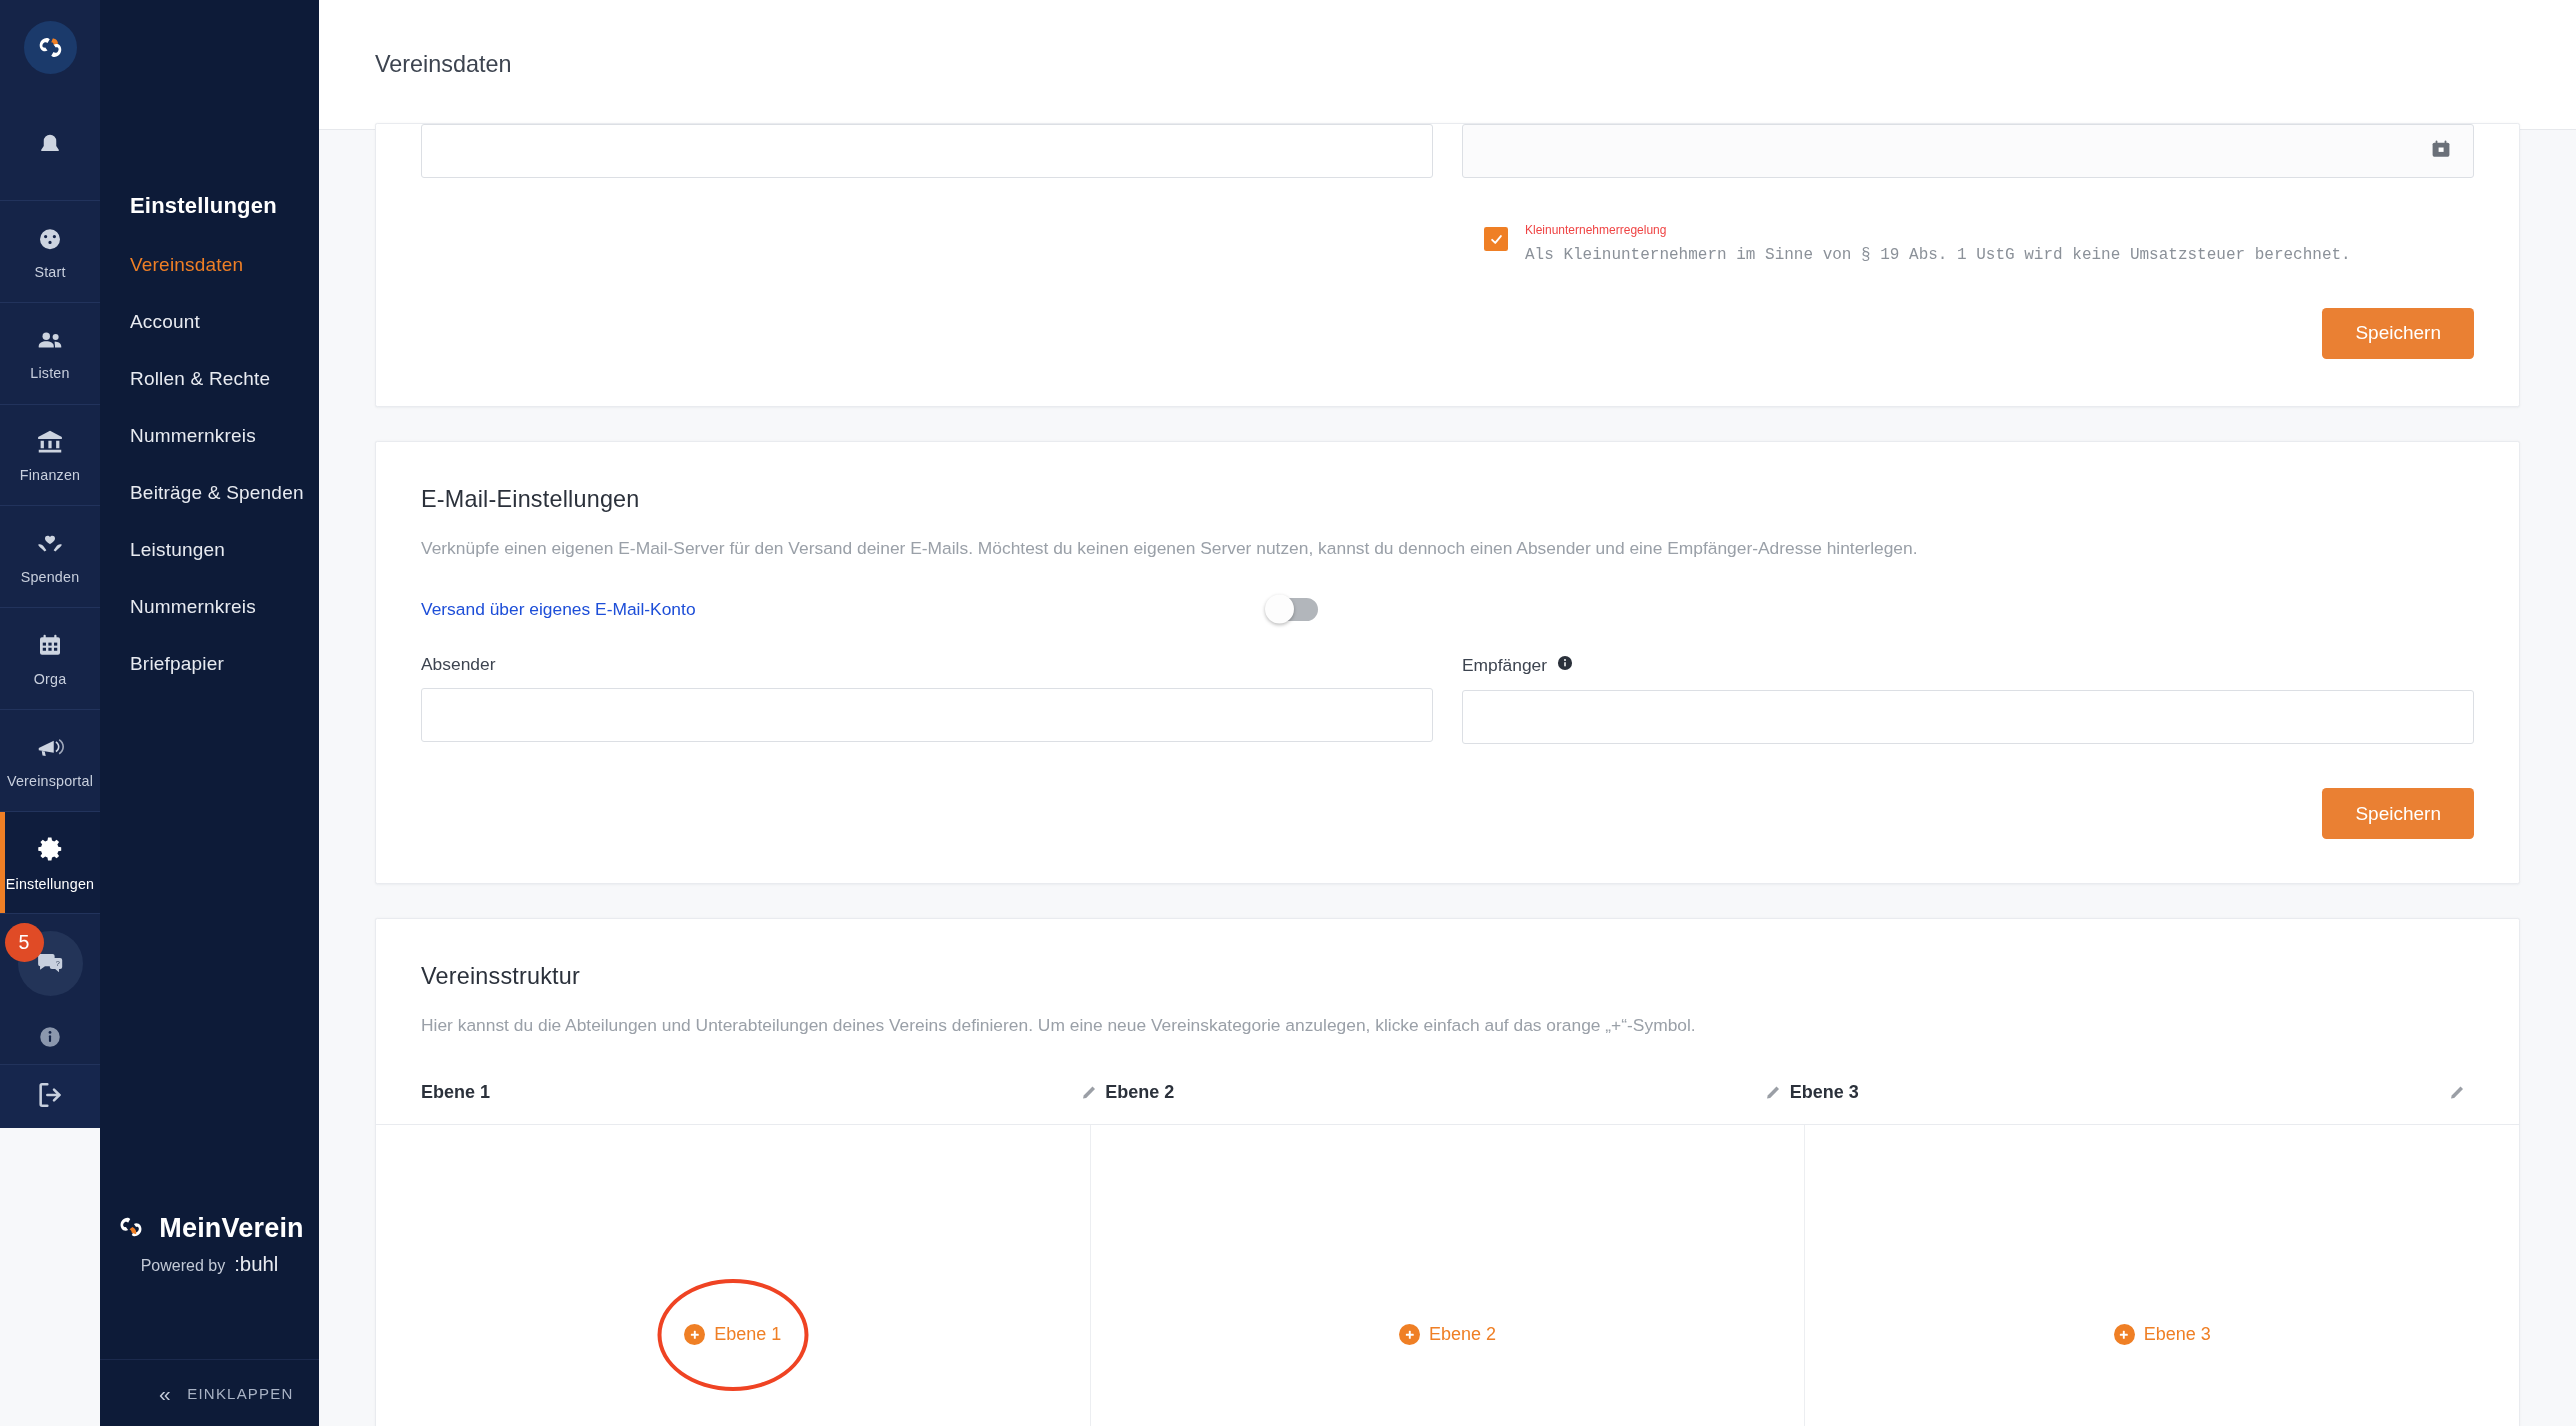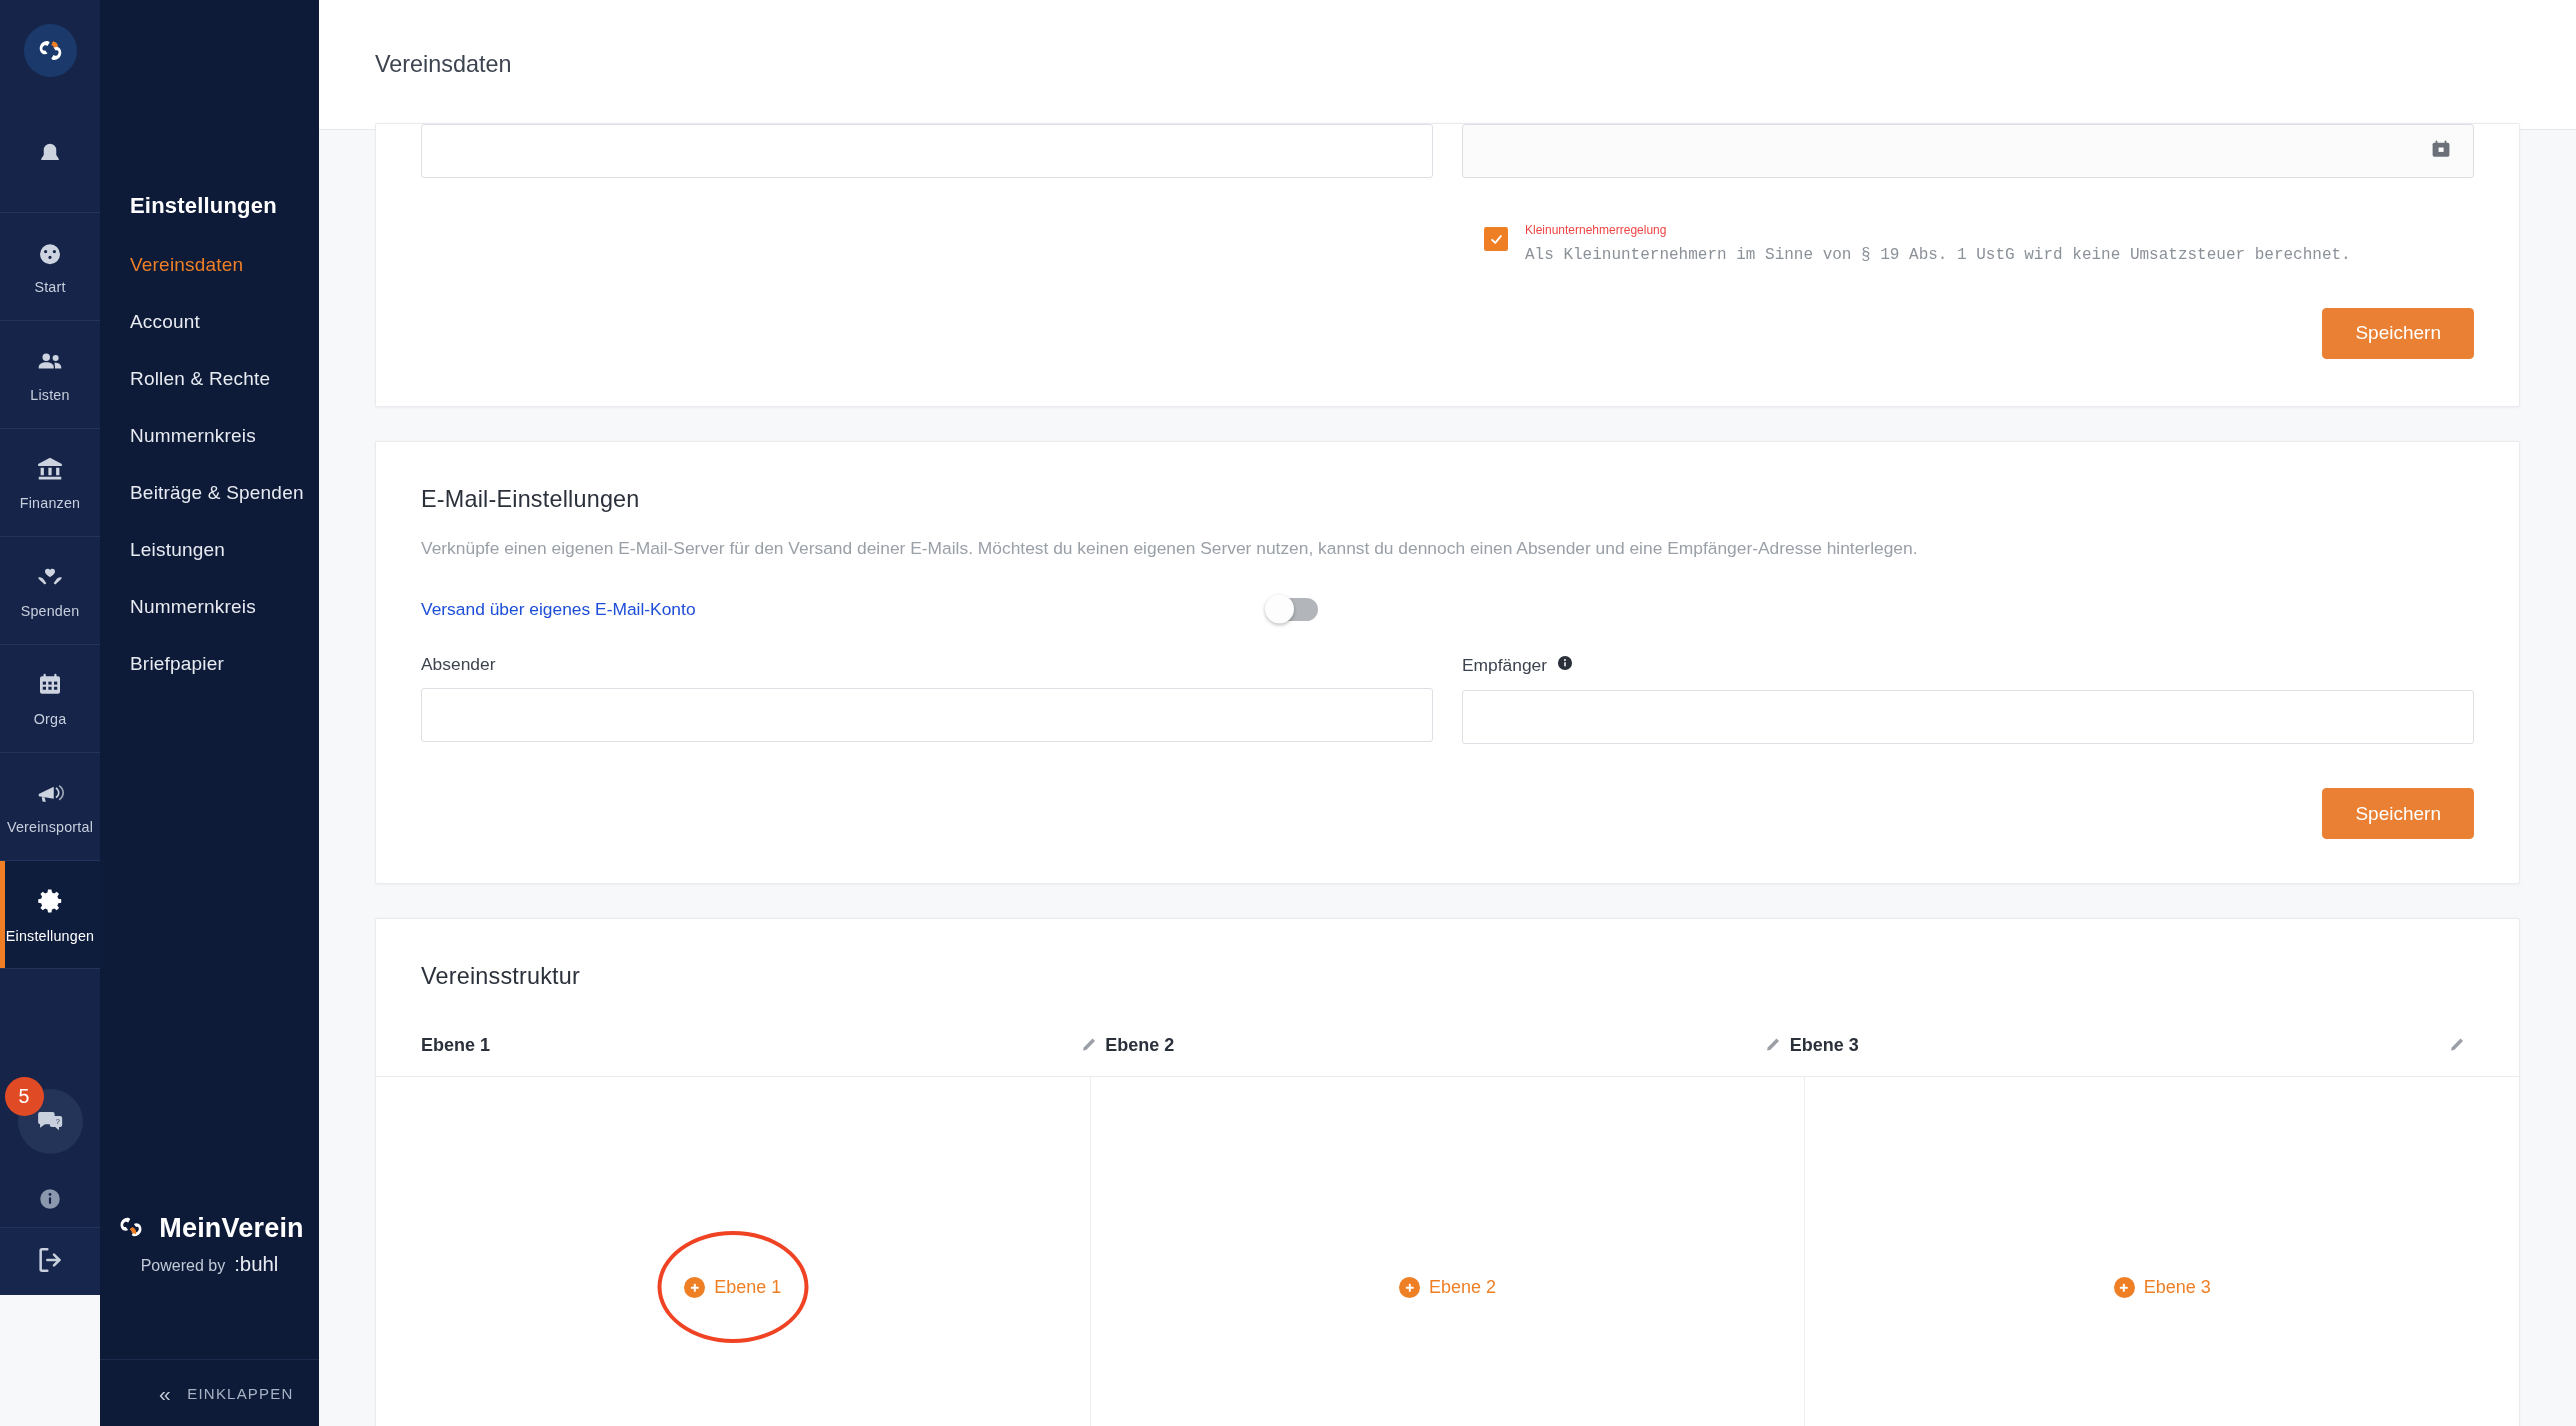--- a/index.html
+++ b/index.html
@@ -6,21 +6,21 @@
   html, body {
     width: 2576px; height: 1427px;
     overflow: hidden;
     font-family: "Liberation Sans", sans-serif;
     background: #f7f8fa;
   }
   .app { position: relative; width: 2576px; height: 1427px; display: flex; }
 
   
   .rail {
-    width: 100px; height: 1295px;
+    width: 100px; height: 1128px;
     background: #152448;
     flex: 0 0 100px;
     display: flex; flex-direction: column; align-items: stretch;
     position: relative; z-index: 3;
   }
   .rail-logo {
     height: 100px; display: flex; align-items: center; justify-content: center;
   }
   .logo-circle {
     width: 53px; height: 53px; border-radius: 50%;
@@ -467,20 +467,21 @@
 
           <div class="btnrow">
             <button class="btn-primary">Speichern</button>
           </div>
         </div>
       </div>
 
       <div class="card">
         <div class="card-body" style="padding-bottom:0;">
           <div class="sec-title">Vereinsstruktur</div>
+          <div class="sec-desc">Hier kannst du die Abteilungen und Unterabteilungen deines Vereins definieren. Um eine neue Vereinskategorie anzulegen, klicke einfach auf das orange „+“-Symbol.</div>
 
           <div class="estruct-head">
             <div class="ecol-head">
               <span class="t">Ebene 1</span>
               <span>
                 <svg width="19.6" height="19.6" viewBox="0 0 24 24" fill="#9b9fa6">
                   <path d="M4.5 16.4 15.3 5.6l3.1 3.1L7.6 19.5l-3.9.8z"></path>
                 </svg>
               </span>
             </div>

